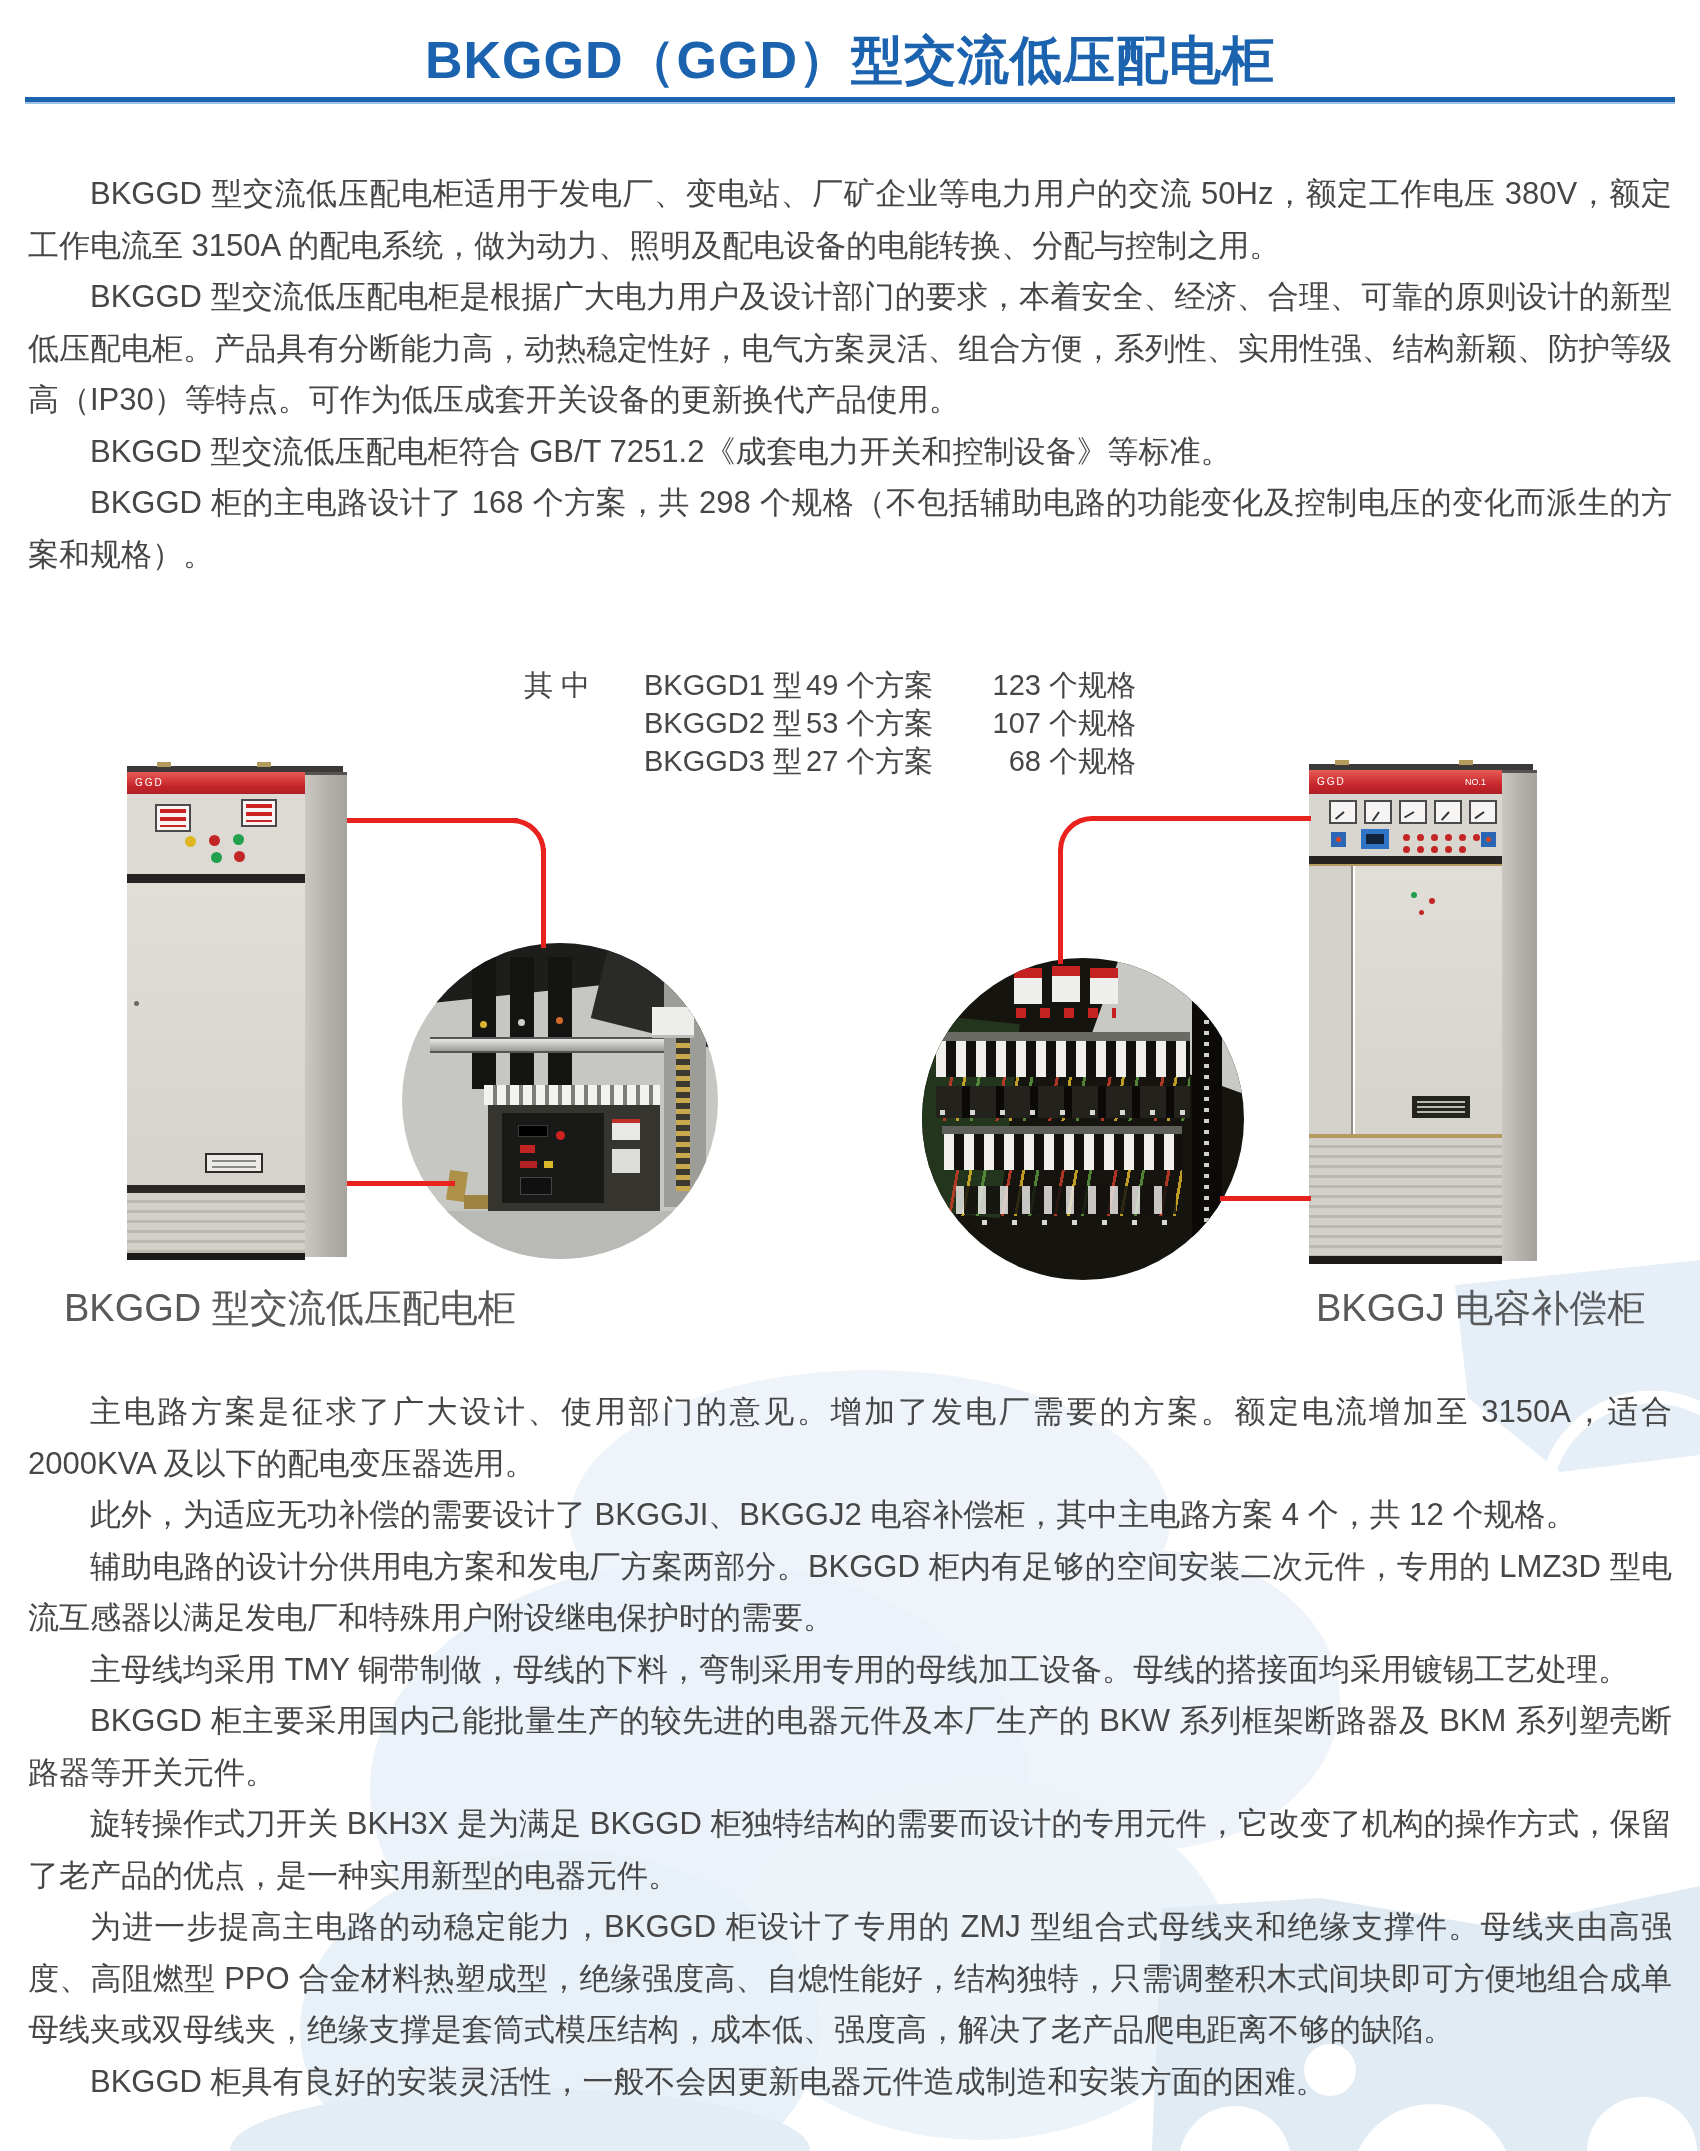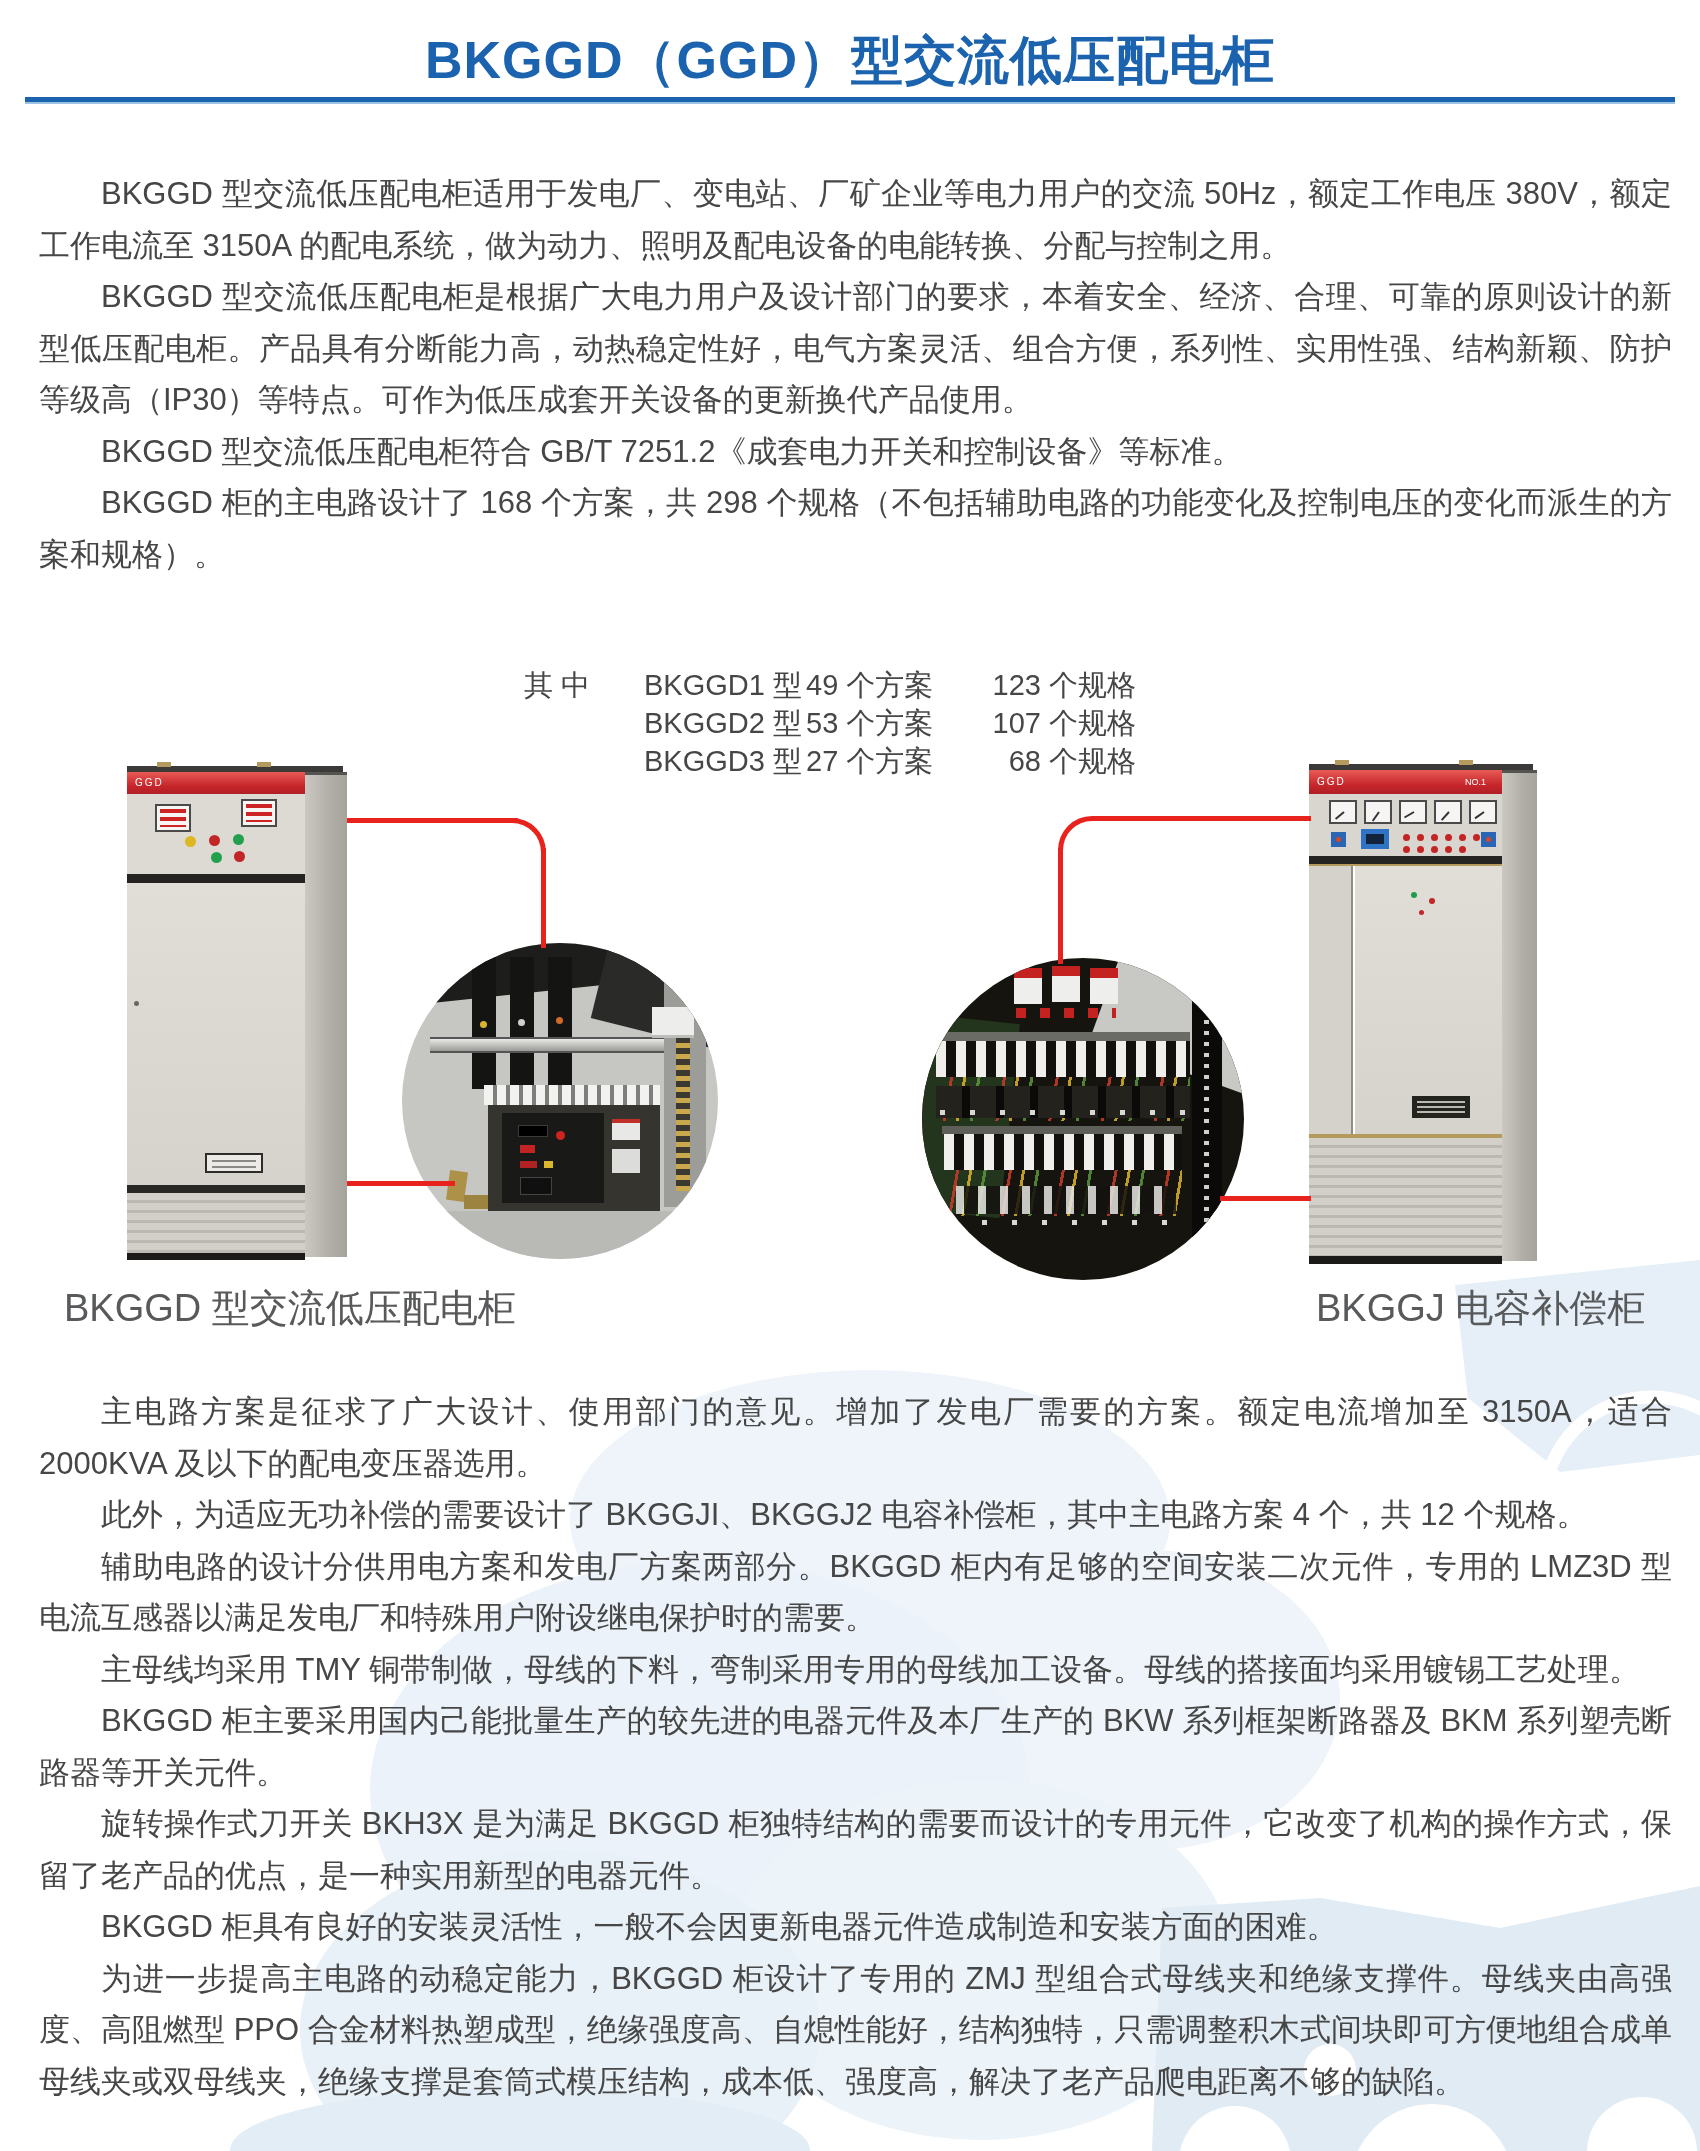--- a/index.html
+++ b/index.html
@@ -5,21 +5,21 @@
   html,body{margin:0;padding:0;background:#ffffff;}
   body{width:1700px;height:2151px;position:relative;overflow:hidden;
        font-family:"Liberation Sans","DejaVu Sans",sans-serif;}
   .abs{position:absolute;}
   #watermark{position:absolute;inset:0;z-index:0;}
   
   #page-title{top:26px;left:0;right:0;text-align:center;font-size:52px;font-weight:700;
               color:#1b63ae;letter-spacing:1px;z-index:1;}
   #title-rule{top:97px;left:25px;right:25px;height:5px;background:#1b63ae;z-index:1;
               border-bottom:2px solid #9dc3e4;}
-  .textblock{left:11px;right:0;padding:0 28px;z-index:1;box-sizing:border-box;}
+  .textblock{left:0;right:0;padding:0 28px;z-index:1;box-sizing:border-box;}
   .textblock p{margin:0;text-indent:2em;font-size:31px;line-height:51.5px;color:#464646;
                text-align:justify;}
   #intro-block{top:168px;}
   #detail-block{top:1386px;}
   
   #variant-table{top:666px;left:524px;z-index:1;display:grid;
                  grid-template-columns:120px 162px 158px 172px;
                  font-size:29px;line-height:38px;color:#464646;}
   #variant-table .specs{text-align:right;}
   
@@ -269,15 +269,15 @@
 <div class="abs fig-caption" style="left:64px;top:1283px;">BKGGD 型交流低压配电柜</div>
 <div class="abs fig-caption" style="left:1316px;top:1283px;">BKGGJ 电容补偿柜</div>
 
 <div id="detail-block" class="abs textblock">
   <p>主电路方案是征求了广大设计、使用部门的意见。增加了发电厂需要的方案。额定电流增加至 3150A，适合 2000KVA 及以下的配电变压器选用。</p>
   <p>此外，为适应无功补偿的需要设计了 BKGGJI、BKGGJ2 电容补偿柜，其中主电路方案 4 个，共 12 个规格。</p>
   <p>辅助电路的设计分供用电方案和发电厂方案两部分。BKGGD 柜内有足够的空间安装二次元件，专用的 LMZ3D 型电流互感器以满足发电厂和特殊用户附设继电保护时的需要。</p>
   <p>主母线均采用 TMY 铜带制做，母线的下料，弯制采用专用的母线加工设备。母线的搭接面均采用镀锡工艺处理。</p>
   <p>BKGGD 柜主要采用国内己能批量生产的较先进的电器元件及本厂生产的 BKW 系列框架断路器及 BKM 系列塑壳断路器等开关元件。</p>
   <p>旋转操作式刀开关 BKH3X 是为满足 BKGGD 柜独特结构的需要而设计的专用元件，它改变了机构的操作方式，保留了老产品的优点，是一种实用新型的电器元件。</p>
+  <p>为进一步提高主电路的动稳定能力，BKGGD 柜设计了专用的 ZMJ 型组合式母线夹和绝缘支撑件。母线夹由高强度、高阻燃型 PPO 合金材料热塑成型，绝缘强度高、自熄性能好，结构独特，只需调整积木式间块即可方便地组合成单母线夹或双母线夹，绝缘支撑是套筒式模压结构，成本低、强度高，解决了老产品爬电距离不够的缺陷。</p>
   <p>BKGGD 柜具有良好的安装灵活性，一般不会因更新电器元件造成制造和安装方面的困难。</p>
-  <p>为进一步提高主电路的动稳定能力，BKGGD 柜设计了专用的 ZMJ 型组合式母线夹和绝缘支撑件。母线夹由高强度、高阻燃型 PPO 合金材料热塑成型，绝缘强度高、自熄性能好，结构独特，只需调整积木式间块即可方便地组合成单母线夹或双母线夹，绝缘支撑是套筒式模压结构，成本低、强度高，解决了老产品爬电距离不够的缺陷。</p>
 </div>
 
 </body></html>

